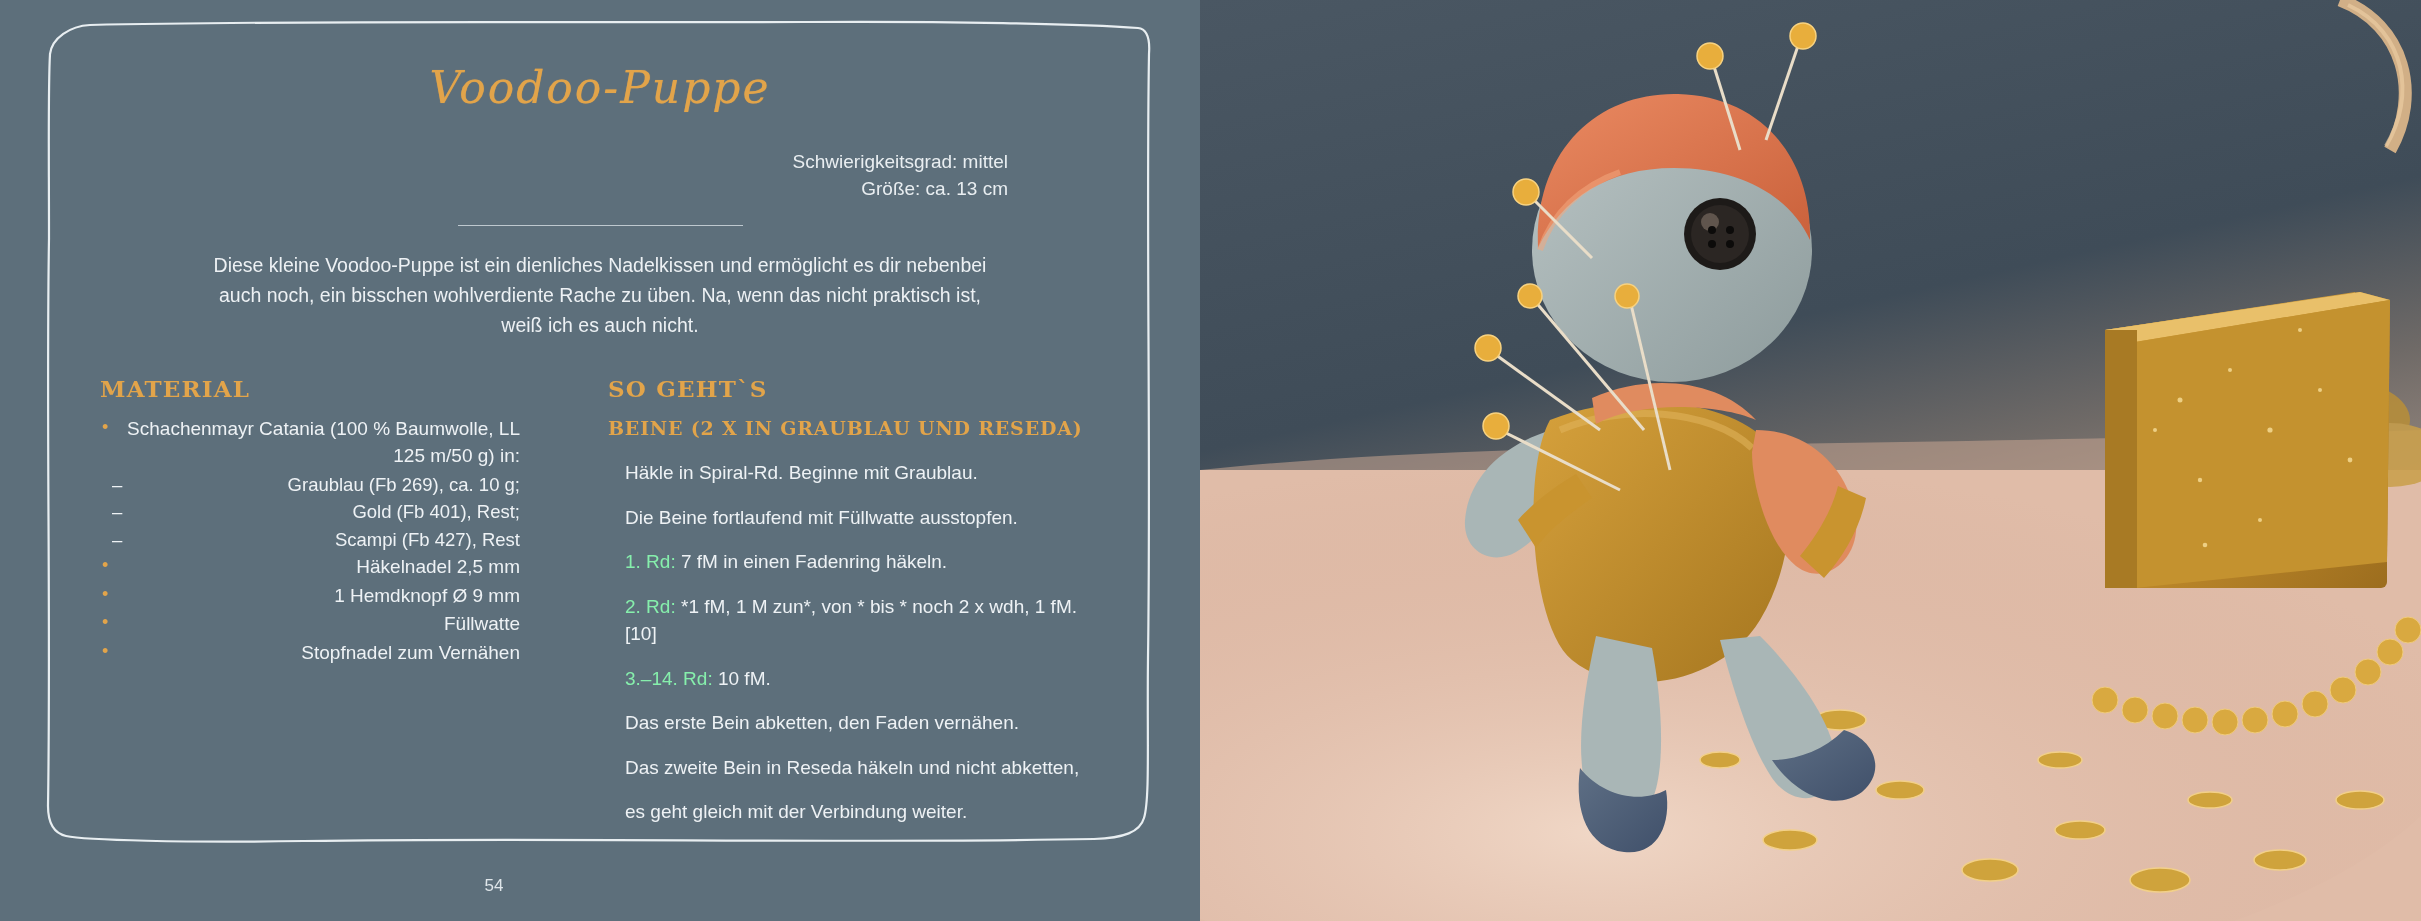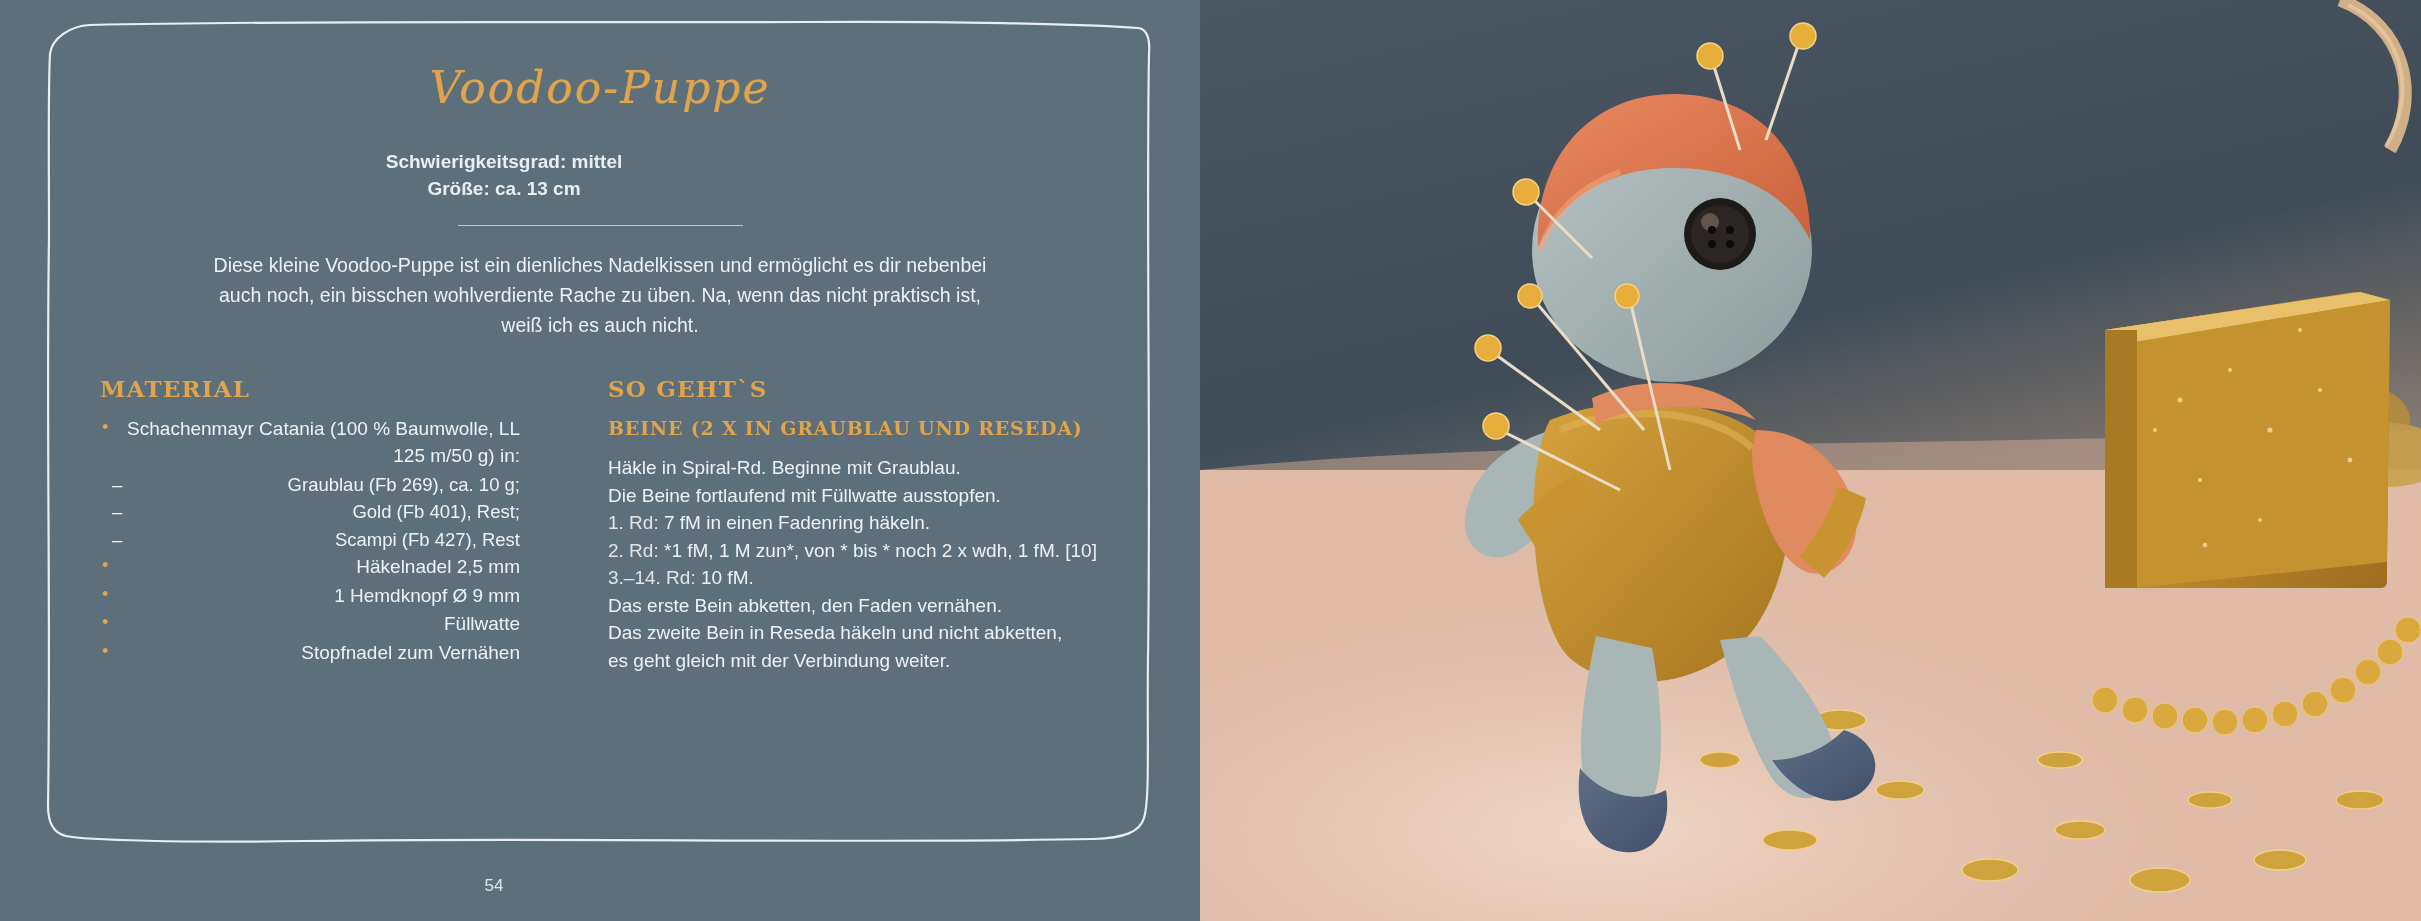--- a/index.html
+++ b/index.html
@@ -40,25 +40,24 @@
     font-style: italic;
     font-size: 44px;
     letter-spacing: 2px;
     color: #e2a44a;
     font-weight: 400;
     text-shadow: 0 0 1px rgba(226,164,74,.6);
   }
   .subinfo {
     position: absolute;
     top: 148px; left: 0; width: 1008px;
-    text-align: center;
+    text-align: right;
     color: #e9eef1;
     font-size: 19px;
     line-height: 27px;
-    font-weight: bold;
   }
   .rule {
     position: absolute;
     top: 225px; left: 458px;
     width: 285px; height: 1px;
     background: #cfd8de;
     opacity: .85;
   }
   .intro {
     position: absolute;
@@ -109,22 +108,22 @@
   ul.sub > li {
     position: relative;
     padding-left: 18px;
     font-size: 18.5px;
   }
   ul.sub > li::before {
     content: "–";
     position: absolute; left: 0; top: 0;
     color: #eef2f5;
   }
-  .steps p { margin: 0; }
-  .rd { color: #e5e5e5; }
+  .steps p { margin: 17px; }
+  .rd { color: #86efac; }
   .pageno {
     position: absolute;
     bottom: 25px; left: 0; width: 988px;
     text-align: center;
     color: #dfe6ea;
     font-size: 17px;
   }
   
   .photo {
     position: relative;

